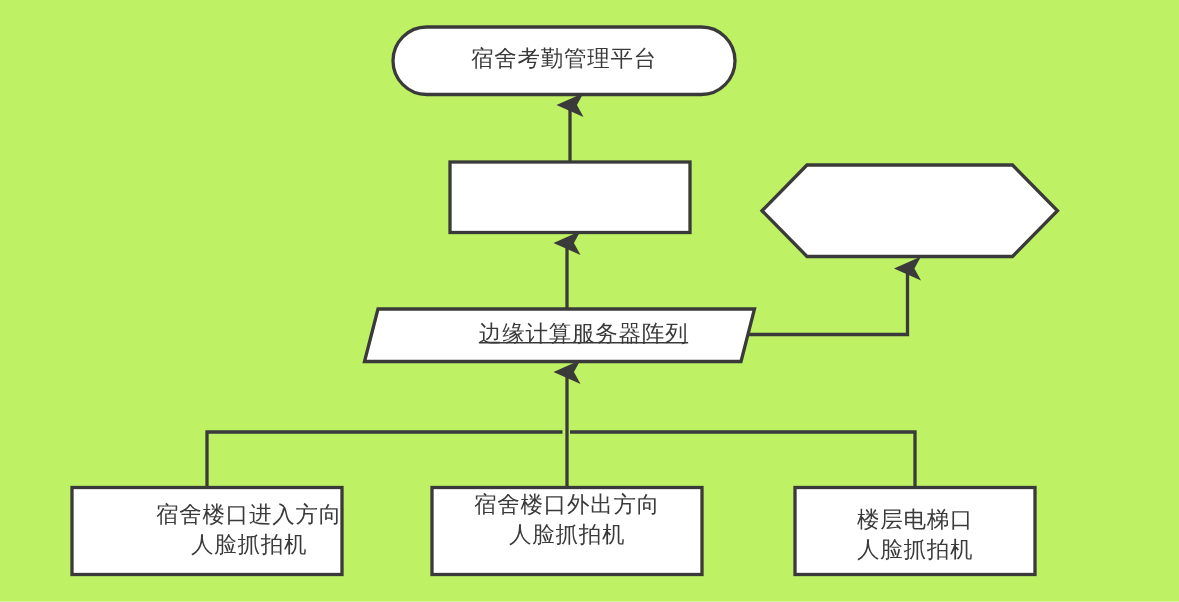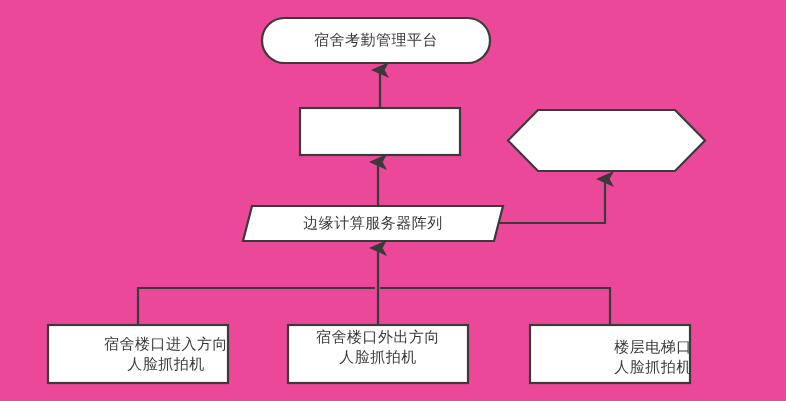--- a/index.html
+++ b/index.html
@@ -10,21 +10,21 @@
   body {
     width: 786px;
     height: 401px;
     font-family: "Liberation Sans", "DejaVu Sans", sans-serif;
     overflow: hidden;
   }
   #diagram-root {
     position: relative;
     width: 786px;
     height: 401px;
-    background: #ec4899;
+    background: #bef264;
   }
   #diagram-svg {
     position: absolute;
     top: 0;
     left: 0;
     width: 786px;
     height: 401px;
   }
   .node-label {
     position: absolute;
@@ -78,24 +78,24 @@
 
     <path d="M 610 325 L 610 288 L 380 288" fill="none" stroke="#3a3a3a" stroke-width="2.2"></path>
 
     <line x1="378" y1="288" x2="378" y2="248" stroke="#3a3a3a" stroke-width="2.2" marker-end="url(#arrowhead)"></line>
   </svg>
 
   <div class="node-label" style="left:262px; top:18px; width:228px; height:45px;">宿舍考勤管理平台</div>
 
 
 
-  <div class="node-label" style="left:243px; top:206px; width:260px; height:35px;">边缘计算服务器阵列</div>
+  <div class="node-label" style="left:259px; top:206px; width:260px; height:35px;text-decoration:underline;">边缘计算服务器阵列</div>
 
   <div class="node-label" style="left:48px; top:325px; width:180px; height:58px;margin-left:28px;">宿舍楼口进入方向
 人脸抓拍机</div>
 
   <div class="node-label" style="left:288px; top:325px; width:180px; height:44px;border-radius:24px;">宿舍楼口外出方向
 人脸抓拍机</div>
 
-  <div class="node-label" style="left:530px; top:325px; width:160px; height:64px;margin-left:43px;">楼层电梯口
+  <div class="node-label" style="left:530px; top:325px; width:160px; height:64px;">楼层电梯口
 人脸抓拍机</div>
 
 </div>
 
 </body></html>

